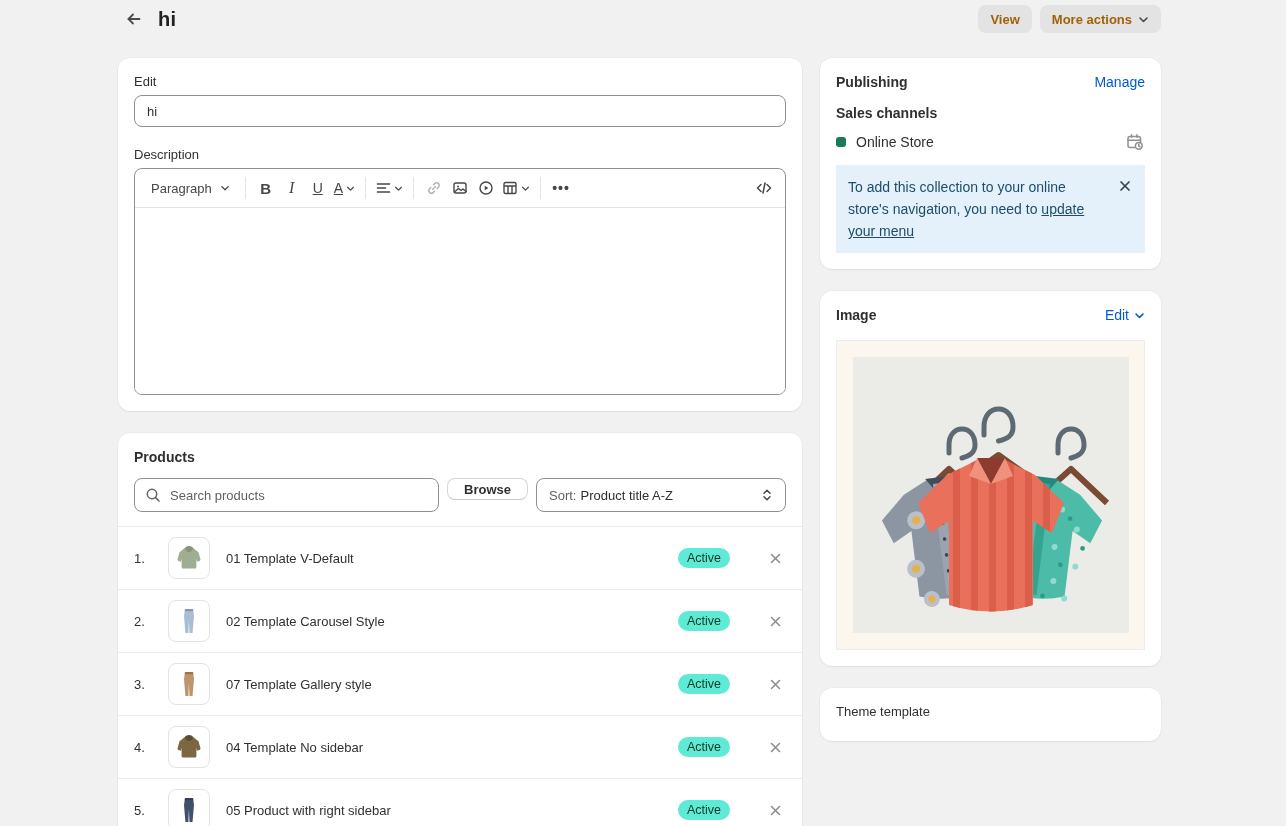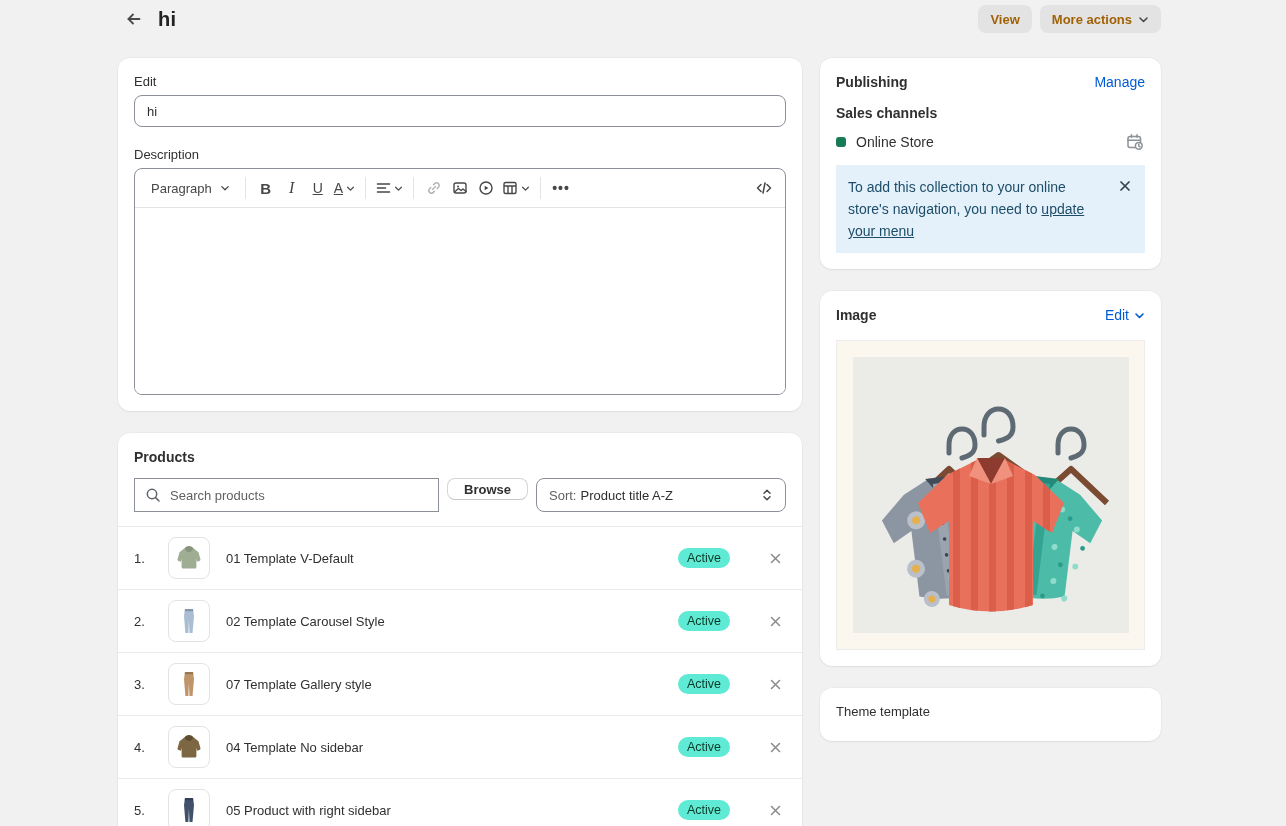--- a/index.html
+++ b/index.html
@@ -35,21 +35,21 @@
   .tb-b{font-weight:800;font-size:15px;}
   .tb-i{font-family:"Liberation Serif",serif;font-style:italic;font-size:16px;}
   .tb-u{text-decoration:underline;font-size:14px;}
   .tb-a{text-decoration:underline;font-size:14px;}
   .tb-more{letter-spacing:1px;font-weight:700;}
   .tb-spacer{flex:1;}
   .editor-body{height:186px;background:#fff;}
   
   .card-heading{font-size:14px;font-weight:700;margin:0;color:#303030;}
   .controls{display:flex;gap:8px;margin-top:13px;}
-  .search-box{flex:1;display:flex;align-items:center;gap:7px;height:34px;box-sizing:border-box;border:1px solid #8a8f98;border-radius:0;padding:8px 10px;background:#fff;}
+  .search-box{flex:1;display:flex;align-items:center;gap:7px;height:34px;box-sizing:border-box;border:1px solid #8a8f98;border-radius:8px;padding:8px 10px;background:#fff;}
   .search-box input{border:none;outline:none;flex:1;font-size:13px;font-family:inherit;color:#303030;background:transparent;}
   .search-box input::placeholder{color:#616161;}
   .browse-btn{height:22px;padding:0 16px;background:#fff;border:1px solid #d6d6d6;border-bottom-color:#c7c7c7;border-radius:8px;font-size:13px;font-weight:600;color:#303030;font-family:inherit;cursor:pointer;}
   .sort-select{width:250px;box-sizing:border-box;display:flex;align-items:center;height:34px;border:1px solid #8a8f98;border-radius:8px;padding:0 12px;background:#fff;cursor:pointer;}
   .sort-prefix{color:#616161;margin-right:4px;}
   .sort-value{color:#303030;}
   .sort-caret{margin-left:auto;}
   .product-list{margin:14px -16px -16px;}
   .product-row{display:flex;align-items:center;height:62px;padding:0 16px;border-top:1px solid #ebebeb;}
   .row-index{width:22px;font-size:13px;color:#303030;flex:none;}

